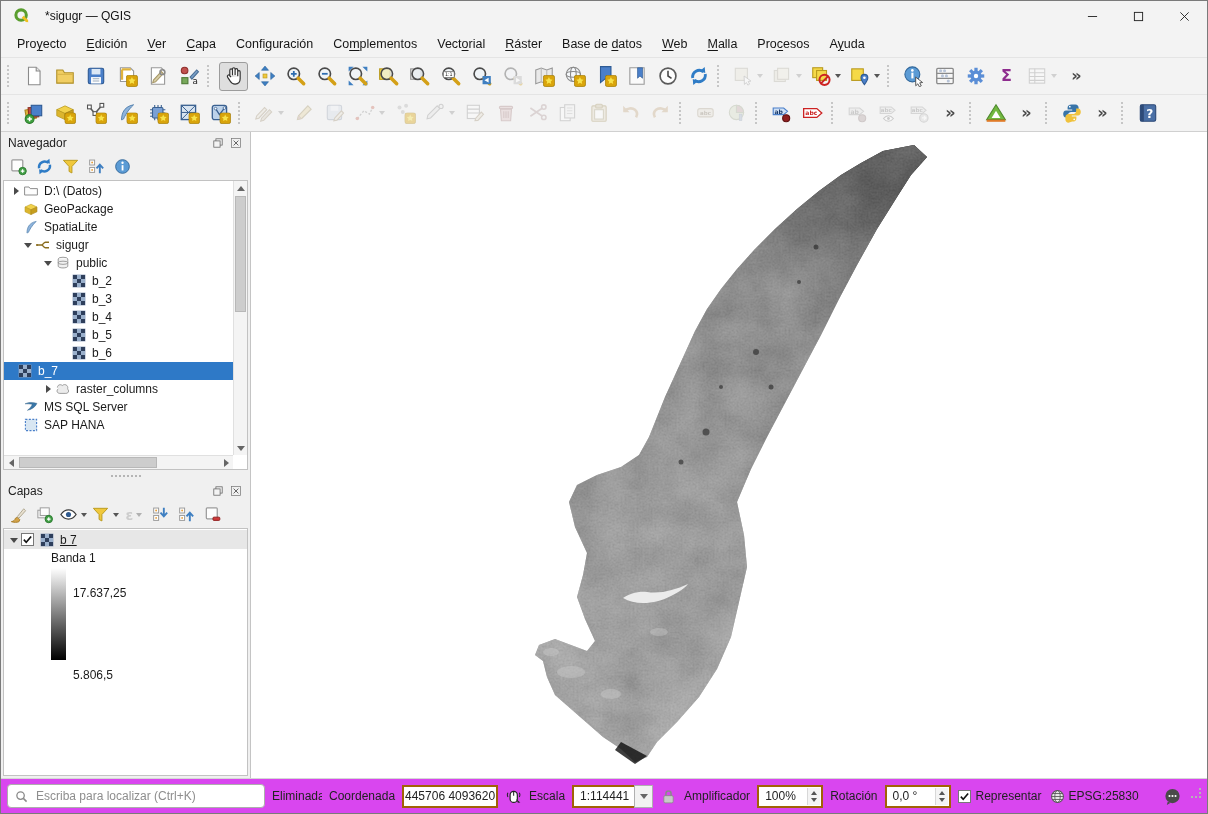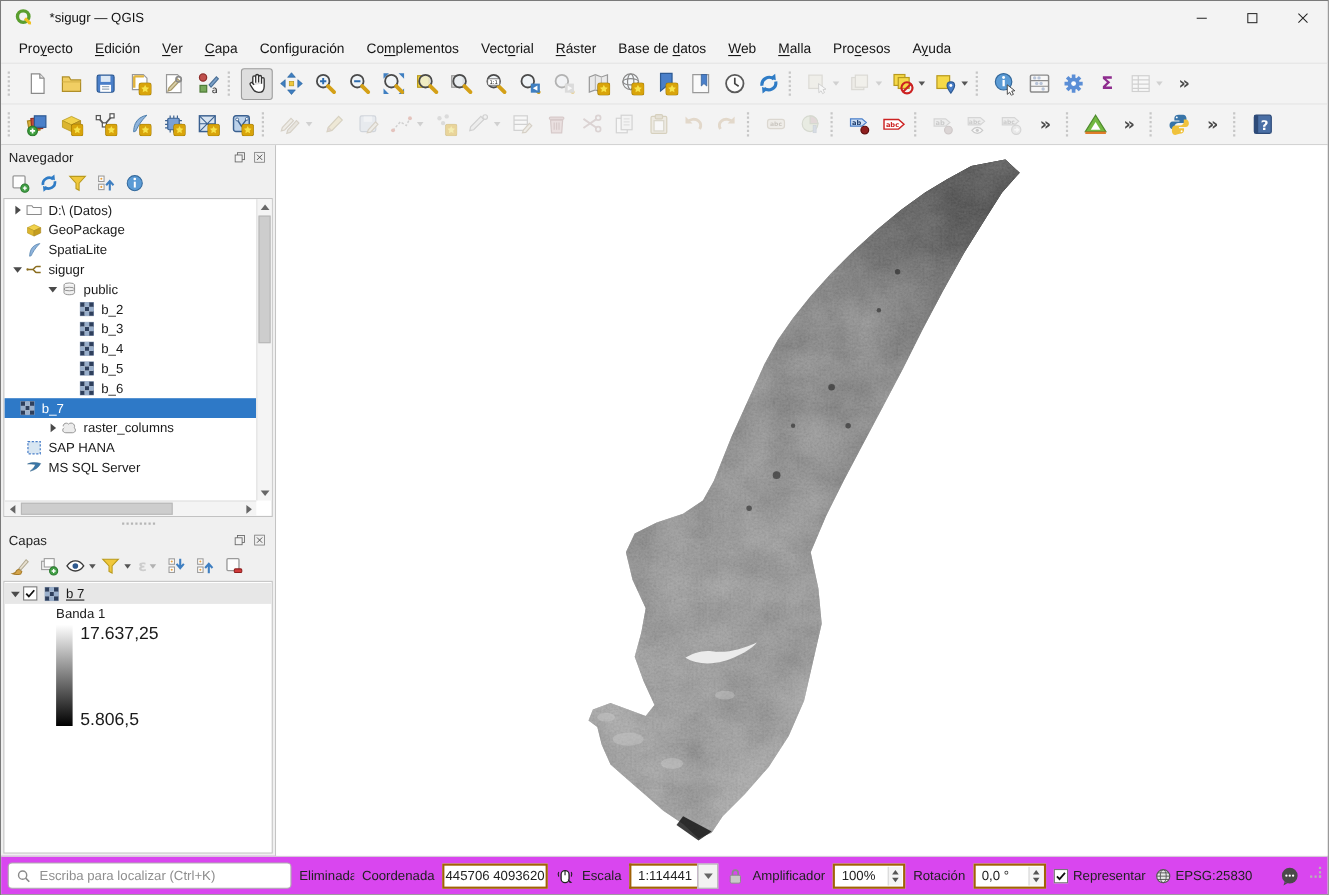--- a/index.html
+++ b/index.html
@@ -62,21 +62,21 @@
   
   .capas-body{flex:1;margin:0 2px 2px 2px;background:#fff;border:1px solid #c2c2c2;overflow:hidden;padding-top:1px;}
   .layer-row{display:flex;align-items:center;height:19px;background:#e7e7e7;padding-left:4px;}
   .cb{width:13px;height:13px;background:#fff;border:1px solid #787878;display:inline-flex;align-items:center;justify-content:center;flex:none;}
   .cb svg{width:11px;height:11px;}
   .layer-row .cb{margin-right:5px;}
   .layer-label{text-decoration:underline;}
   .band-row{padding-left:47px;height:17px;display:flex;align-items:center;font-size:12px;}
   .ramp-block{display:flex;padding-left:47px;margin-top:2px;}
   .ramp{width:15px;height:92px;background:linear-gradient(to bottom,#ffffff,#000000);flex:none;}
-  .ramp-labels{display:flex;flex-direction:column;justify-content:space-between;margin-left:7px;font-size:16px;}
+  .ramp-labels{display:flex;flex-direction:column;justify-content:space-between;margin-left:7px;font-size:12px;margin-top:18px;}
   
   .canvas{flex:1;position:relative;background:#ffffff;overflow:hidden;}
   .canvas svg{position:absolute;top:0;left:0;}
   
   .statusbar{height:35px;flex:none;display:flex;align-items:center;background:#d946ef;border-top:1px solid #d6d6d6;padding:12px 6px;gap:7px;font-size:12px;color:#222;}
   .locator{width:258px;height:24px;flex:none;border:1px solid #adadad;border-radius:4px;background:#fff;display:flex;align-items:center;padding:0 7px;gap:6px;}
   .locator svg{width:13px;height:13px;flex:none;}
   .locator input{border:none;outline:none;flex:1;font-family:"Liberation Sans",sans-serif;font-size:12px;color:#333;background:transparent;min-width:0;}
   .locator input::placeholder{color:#8e8e8e;}
   .msg{width:50px;overflow:hidden;white-space:nowrap;flex:none;}
@@ -1005,21 +1005,21 @@
                 </svg>
                 <span class="tlabel">GeoPackage</span>
               </div>
               <div class="trow" style="padding-left: 6px;">
                 <span class="exp"></span>
                 <svg class="ticon">
                   <use href="#t-slite"></use>
                 </svg>
                 <span class="tlabel">SpatiaLite</span>
               </div>
-              <div class="trow" style="padding-left: 6px;">
+              <div class="trow" style="padding-left: 6px; margin-left: 12px;">
                 <span class="exp e"></span>
                 <svg class="ticon">
                   <use href="#t-conn"></use>
                 </svg>
                 <span class="tlabel">sigugr</span>
               </div>
               <div class="trow" style="padding-left: 38px;">
                 <span class="exp e"></span>
                 <svg class="ticon">
                   <use href="#t-schema"></use>
@@ -1071,30 +1071,30 @@
               <div class="trow" style="padding-left: 38px;">
                 <span class="exp c"></span>
                 <svg class="ticon">
                   <use href="#t-rcols"></use>
                 </svg>
                 <span class="tlabel">raster_columns</span>
               </div>
               <div class="trow" style="padding-left: 6px;">
                 <span class="exp"></span>
                 <svg class="ticon">
-                  <use href="#t-sap"></use>
-                </svg>
-                <span class="tlabel">SAP HANA</span>
+                  <use href="#t-mssql"></use>
+                </svg>
+                <span class="tlabel">MS SQL Server</span>
               </div>
               <div class="trow" style="padding-left: 6px;">
                 <span class="exp"></span>
                 <svg class="ticon">
-                  <use href="#t-mssql"></use>
-                </svg>
-                <span class="tlabel">MS SQL Server</span>
+                  <use href="#t-sap"></use>
+                </svg>
+                <span class="tlabel">SAP HANA</span>
               </div>
             </div>
           <div class="vscroll">
             <div class="sb-arrow" style="top:0;">
                 <i class="tri-up"></i>
               </div>
             <div class="vthumb"></div>
             <div class="sb-arrow" style="bottom:0;">
                 <i class="tri-dn"></i>
               </div>

